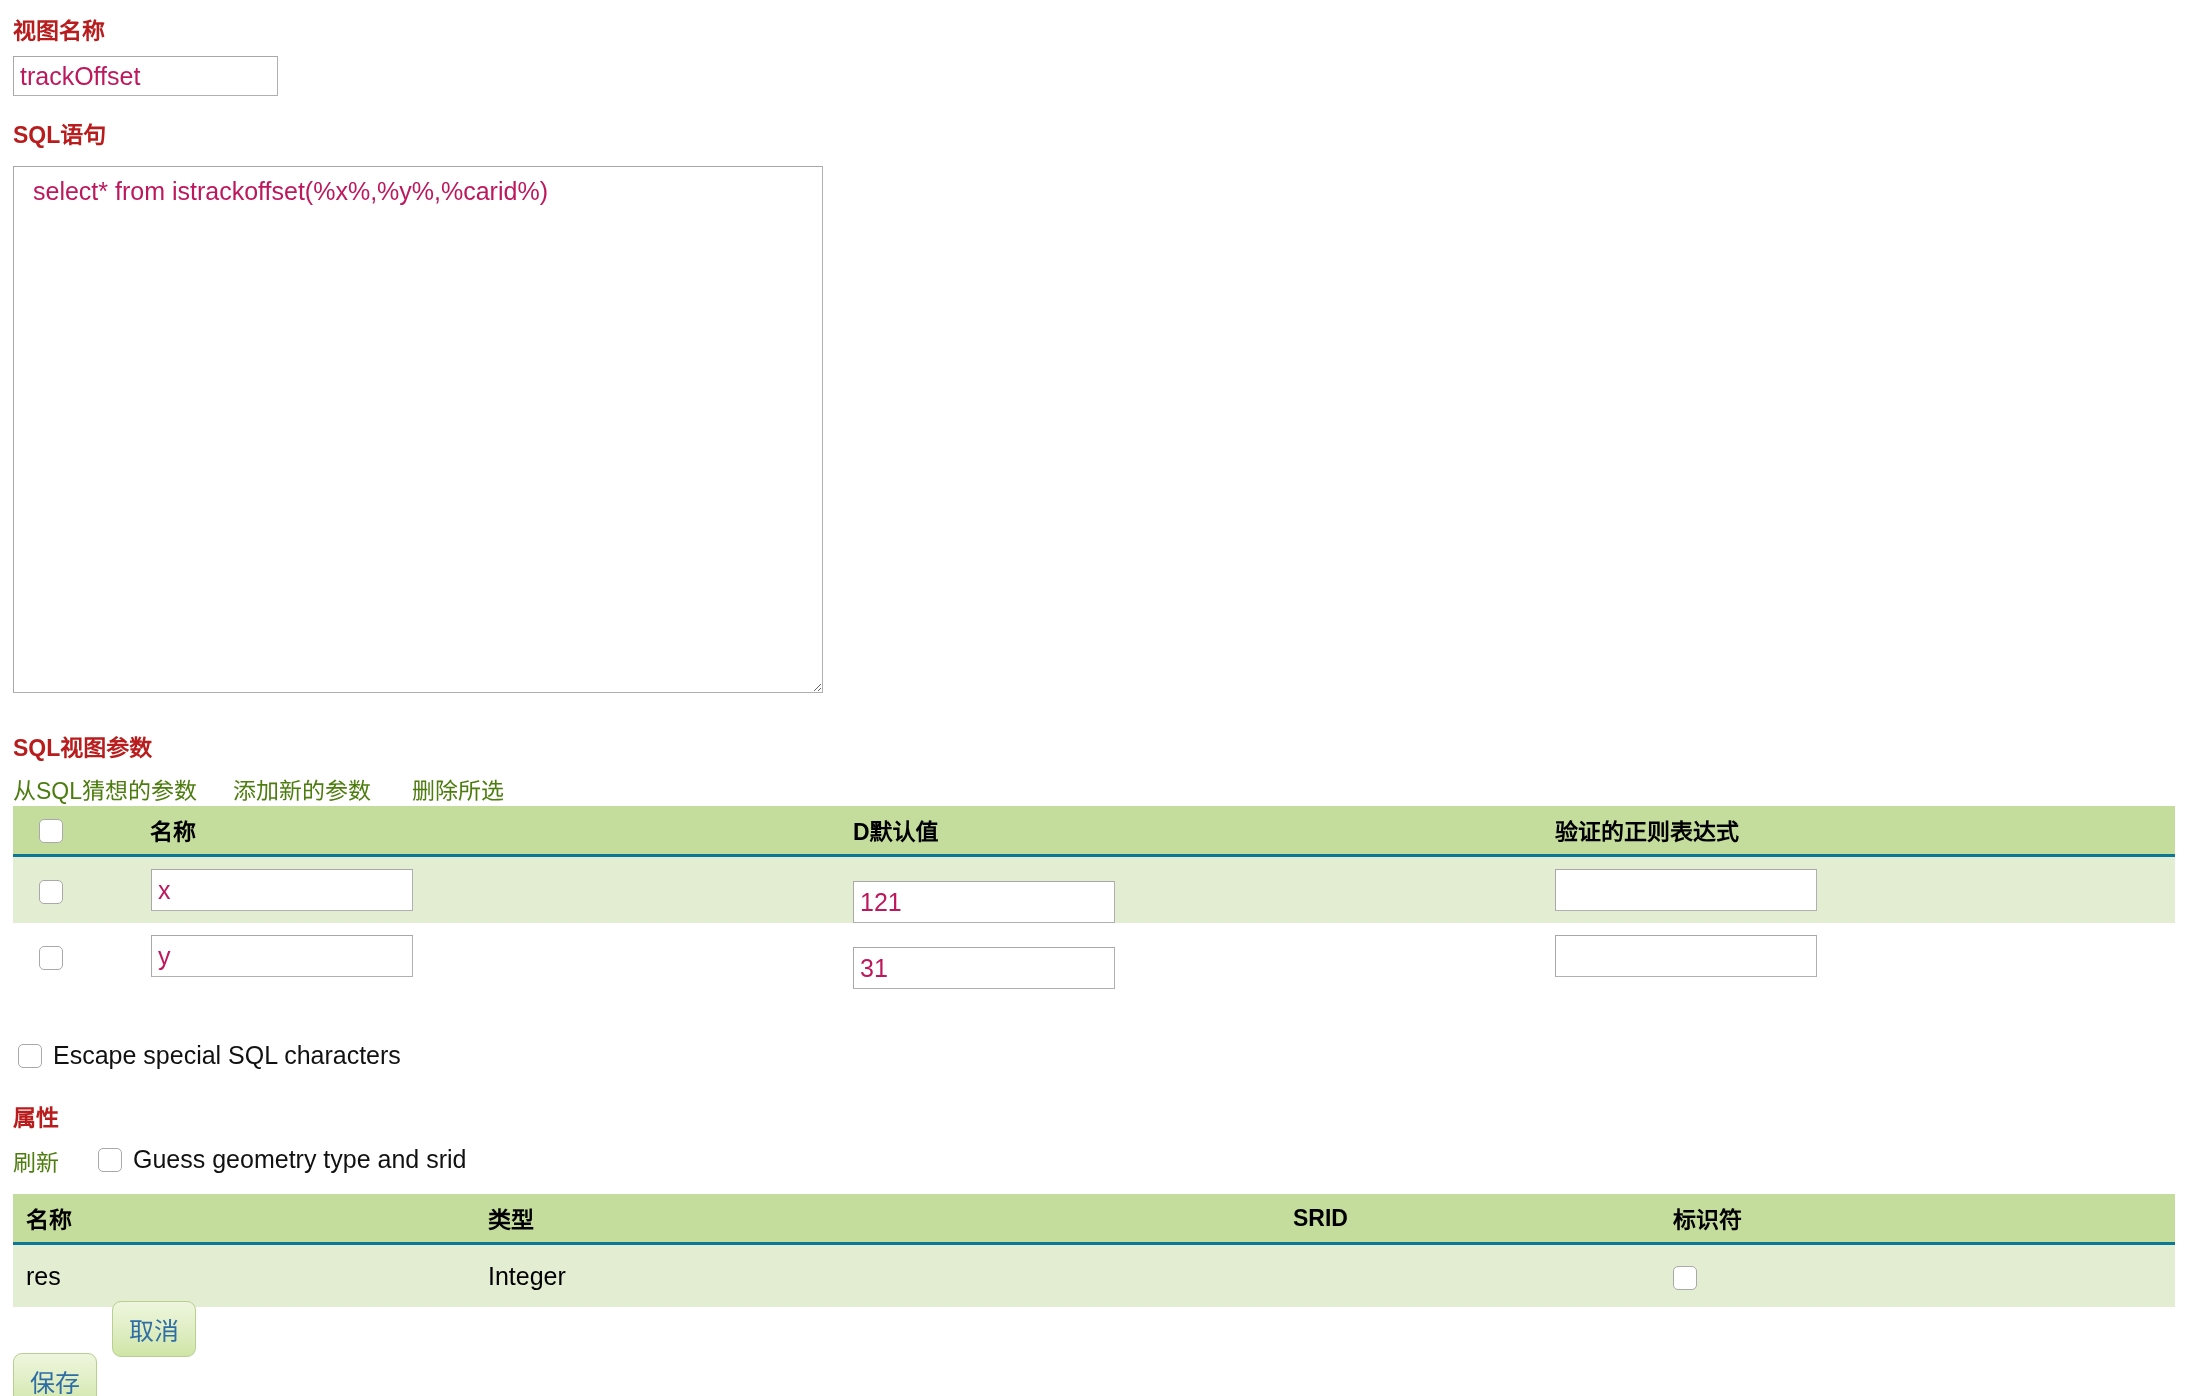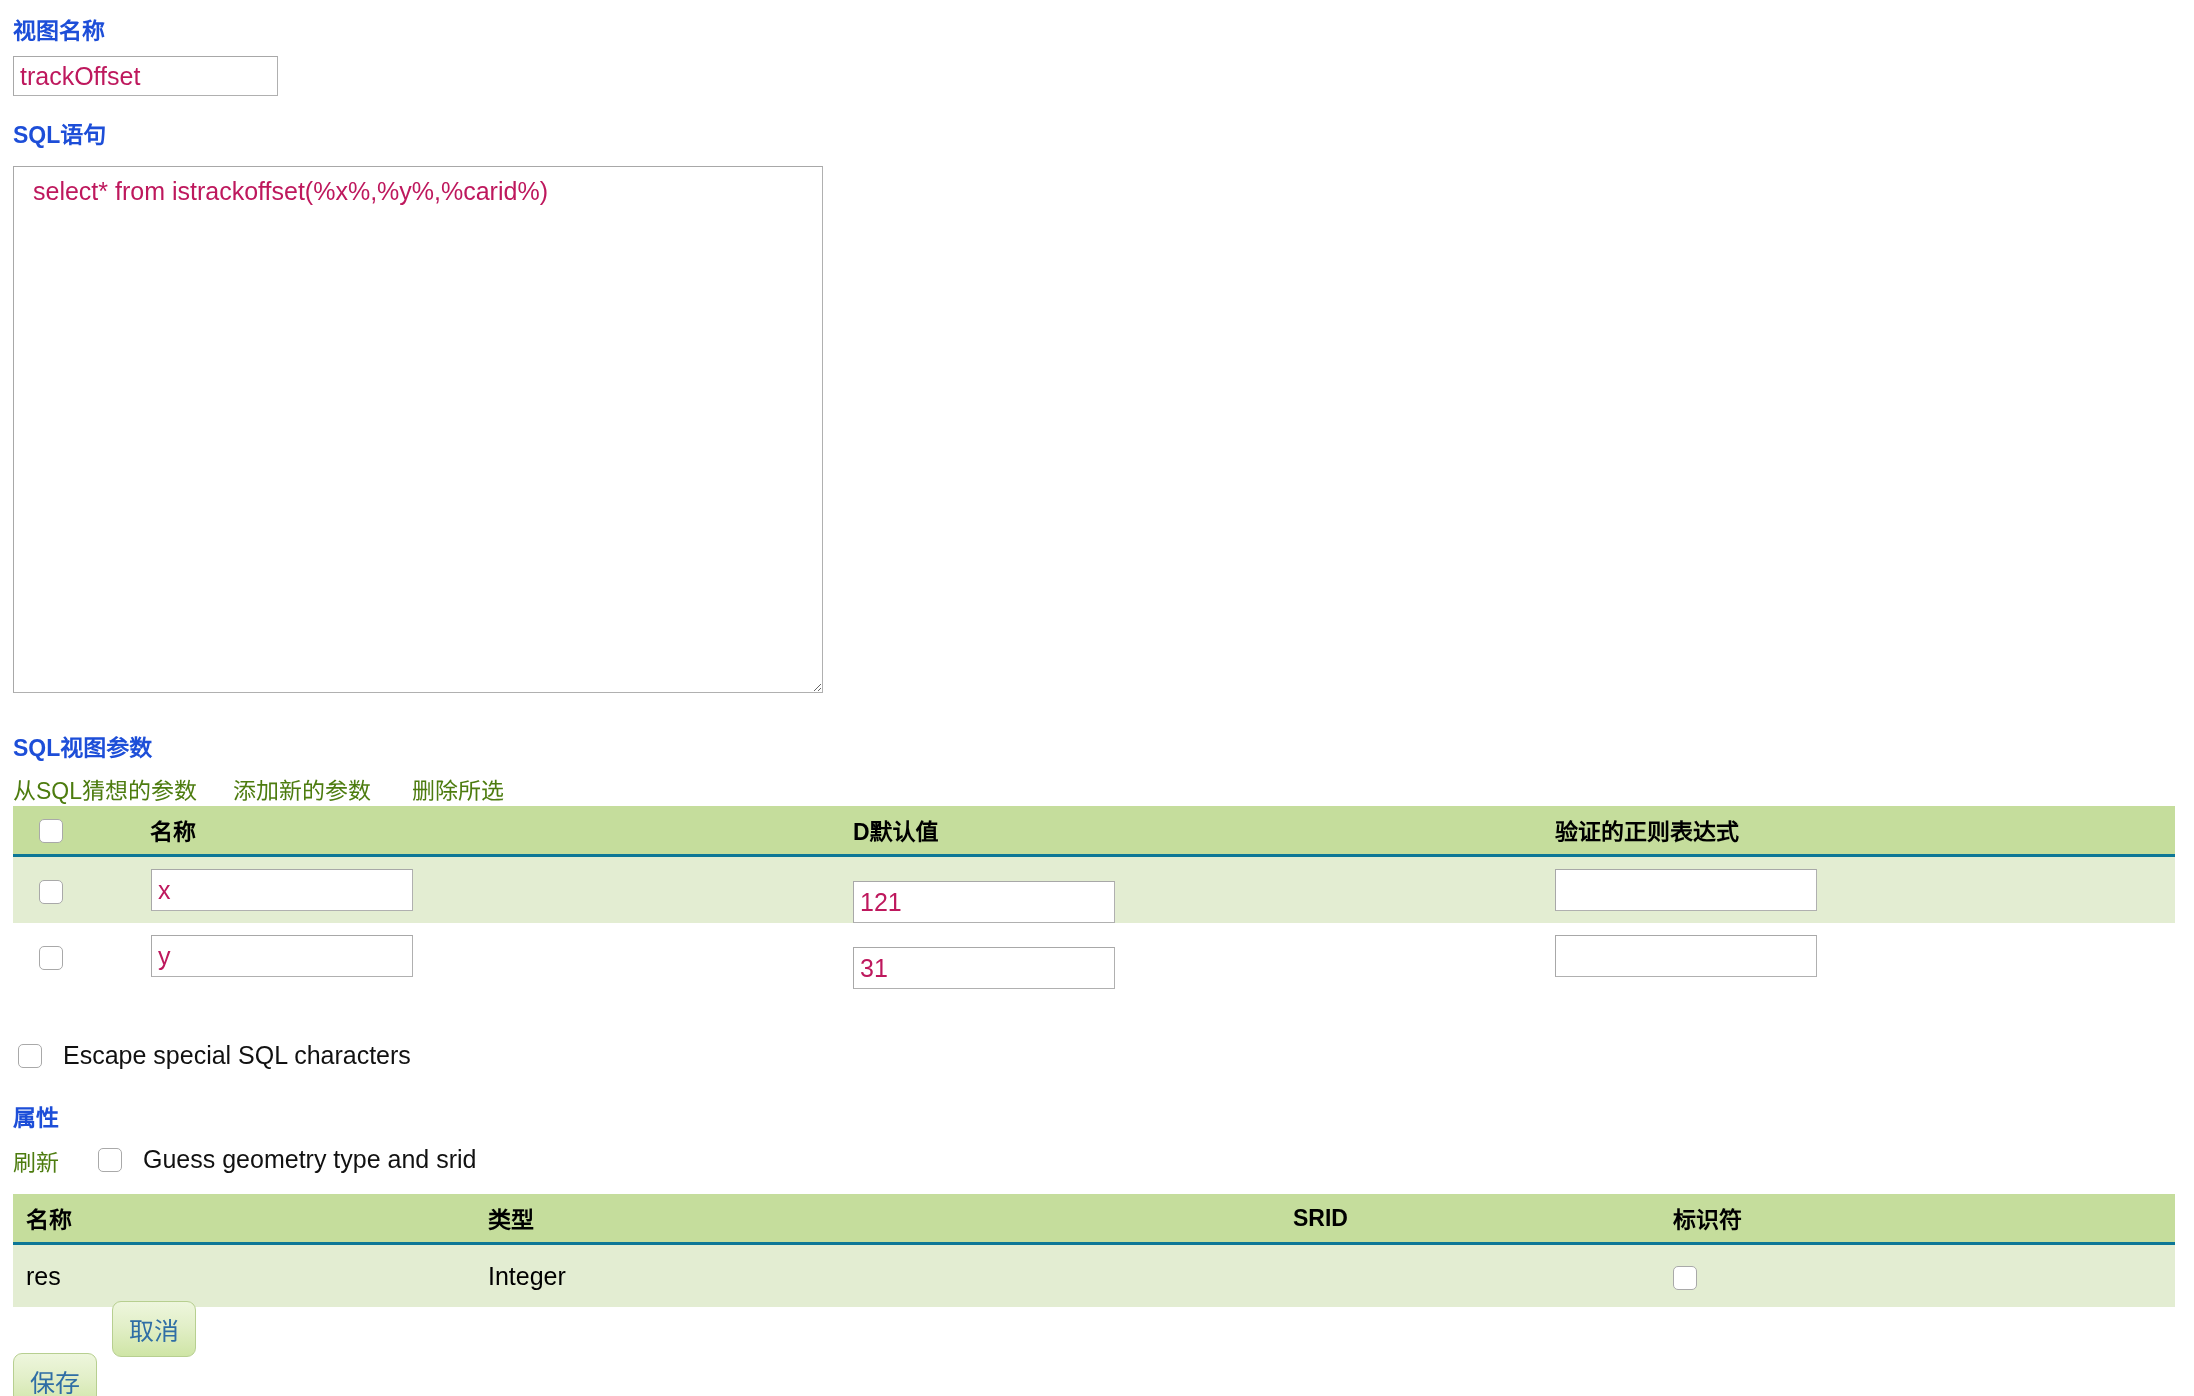--- a/index.html
+++ b/index.html
@@ -21,21 +21,21 @@
     position: absolute;
     left: 0; top: 0;
     width: 2194px;
     height: 1396px;
   }
 
   
   .sec-label {
     font-weight: bold;
     font-size: 23px;
-    color: #1d4ed8;
+    color: #b91c1c;
     line-height: 1.1;
   }
 
   
   .txt {
     font-family: "Liberation Sans", "DejaVu Sans", sans-serif;
     font-size: 25px;
     color: #be185d;
     background: #ffffff;
     border: 1px solid #b0b0b0;
@@ -160,21 +160,21 @@
     border-color: #33597f;
   }
   td.c-chk { padding-left: 26px !important; }
   th.c-chk .cb { margin-left: 10px; }
 
   
   .cb-row {
     position: absolute;
     display: flex;
     align-items: center;
-    gap: 21px;
+    gap: 11px;
     font-size: 25px;
     color: #111111;
     white-space: nowrap;
   }
   .cb-row label { cursor: pointer; }
 
   
   .btn {
     font-family: "Liberation Sans", "DejaVu Sans", sans-serif;
     font-size: 25px;

